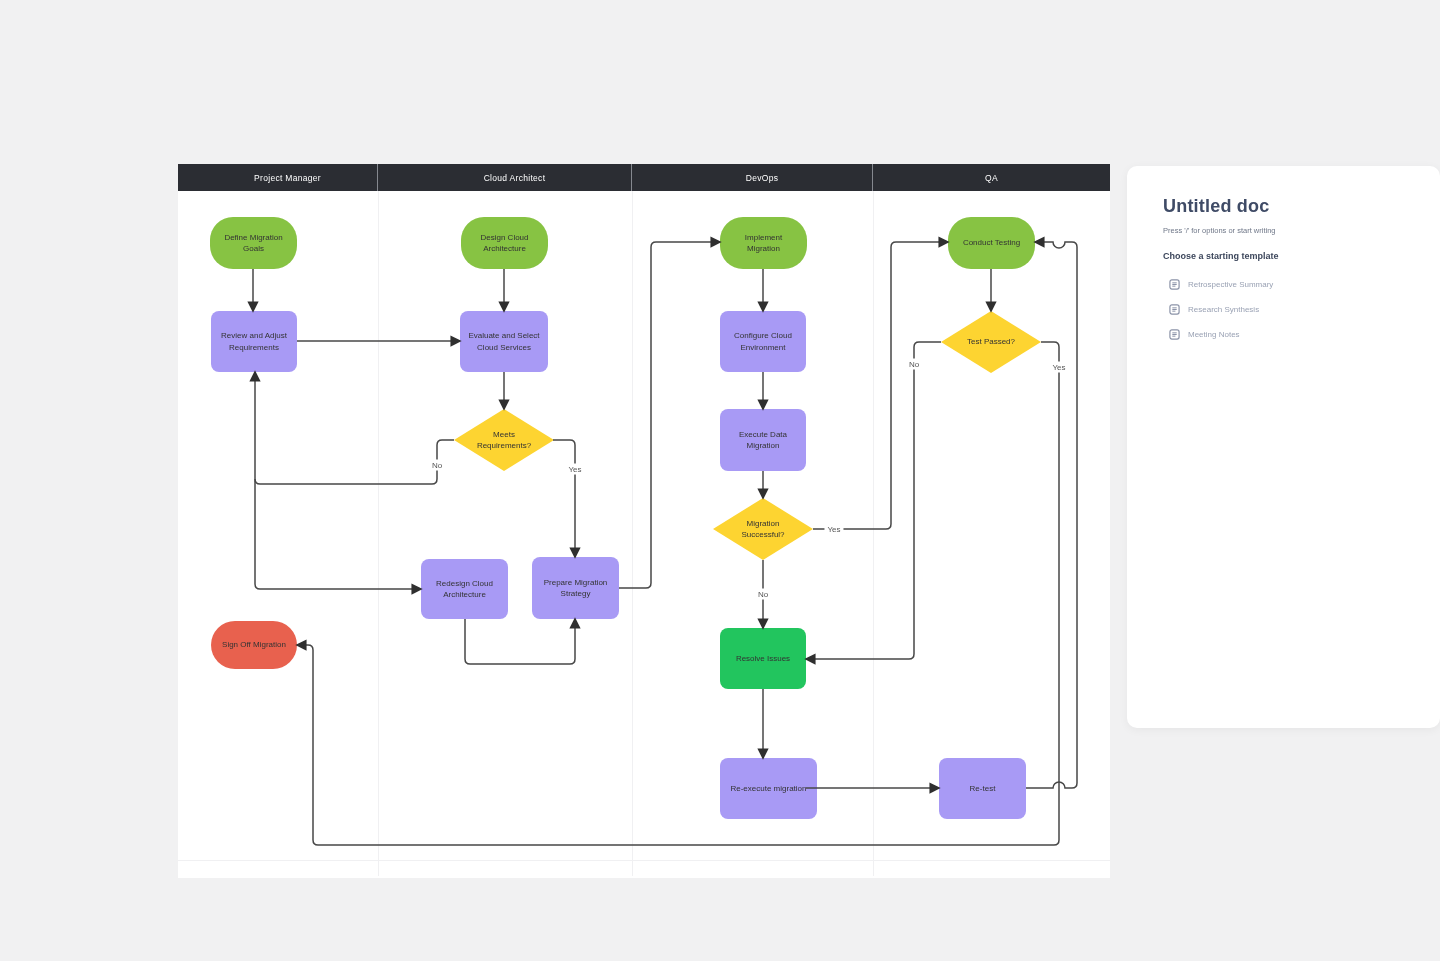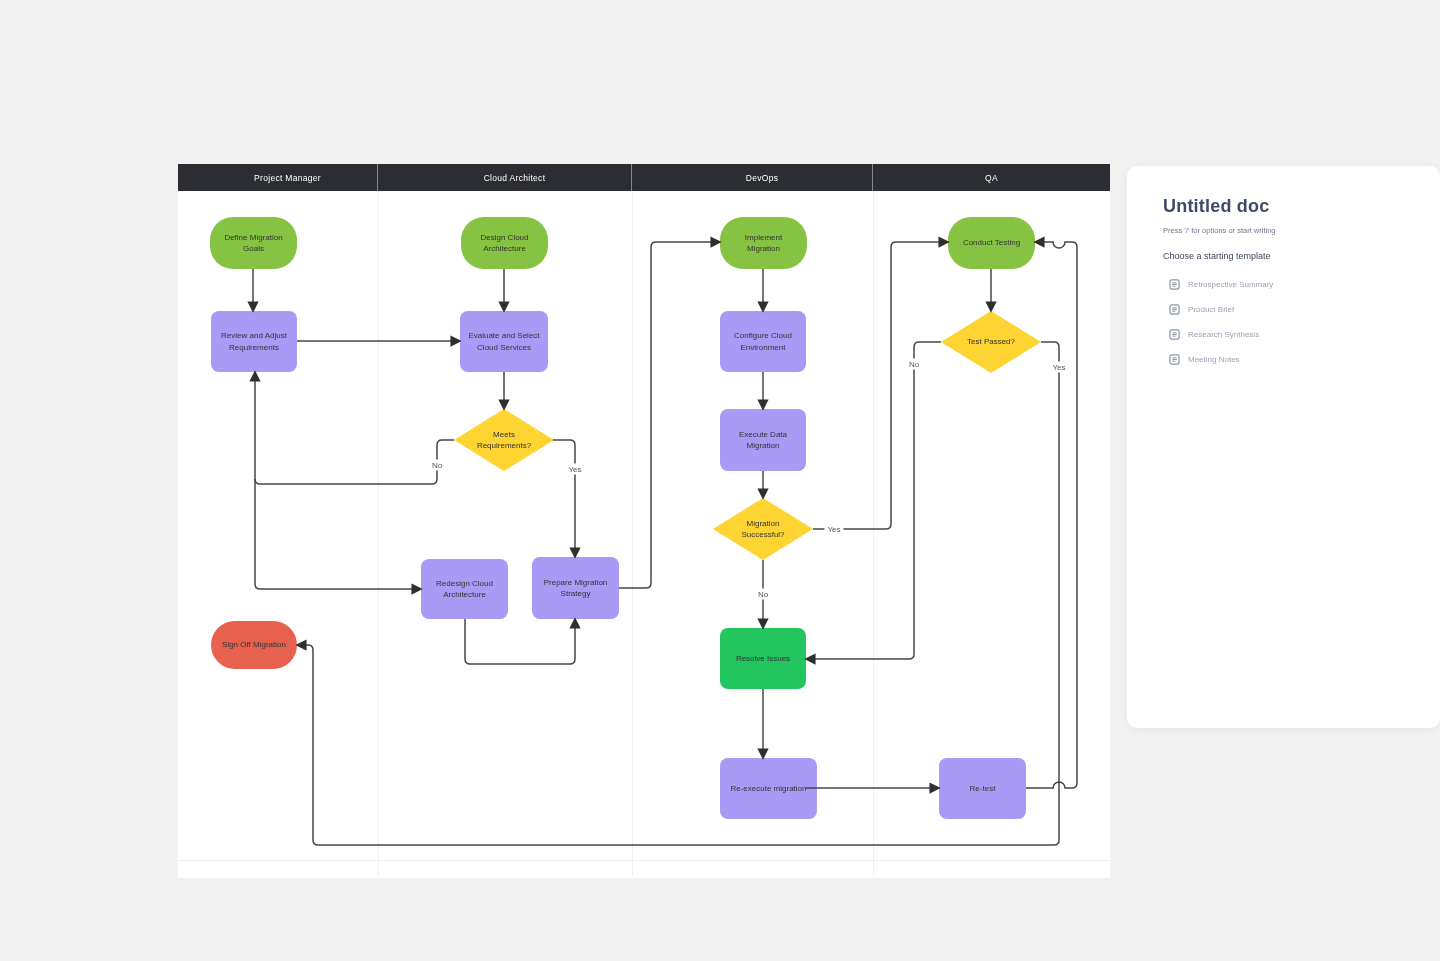--- a/index.html
+++ b/index.html
@@ -26,21 +26,21 @@
   .edge { fill:none; stroke:#474747; stroke-width:1.5; }
 
   .edge-label { position:absolute; transform:translate(-50%,-50%); background:#ffffff;
                 font-size:8px; color:#555; padding:0 3px; line-height:11px; z-index:3; }
 
   
   #doc-panel { position:absolute; background:#ffffff; border-radius:10px;
                box-shadow:0 2px 10px rgba(0,0,0,0.05); padding:30px 4px 0 36px; }
   .doc-title { font-size:18px; font-weight:bold; color:#3f4b66; letter-spacing:.2px; }
   .doc-placeholder { margin-top:9px; font-size:7.5px; color:#6f7788; }
-  .tmpl-header { margin-top:16px; font-size:9px; font-weight:normal; color:#3d475c; }
+  .tmpl-header { margin-top:16px; font-size:9px; font-weight:bold; color:#3d475c; }
   .tmpl-list { margin-top:11px; }
   .tmpl-item { display:flex; align-items:center; height:25px; color:#9aa2b4; font-size:8px; cursor:pointer; }
   .tmpl-item .doc-icon { color:#8b93a8; margin-left:6px; margin-right:8px; display:inline-flex; }
 </style>
 </head>
 <body>
 
 <div id="page">
 
   <div id="canvas" style="left: 178px; top: 164px; width: 932px; height: 714px;">
@@ -166,31 +166,20 @@
         </div>
         <div class="tmpl-item">
           <span class="doc-icon">
             <svg width="11" height="11" viewBox="0 0 12 12">
               <rect x="1" y="1" width="10" height="10" rx="2.2" fill="none" stroke="currentColor" stroke-width="1.3"></rect>
               <line x1="3.6" y1="4.2" x2="8.4" y2="4.2" stroke="currentColor" stroke-width="1.1"></line>
               <line x1="3.6" y1="6" x2="8.4" y2="6" stroke="currentColor" stroke-width="1.1"></line>
               <line x1="3.6" y1="7.8" x2="7" y2="7.8" stroke="currentColor" stroke-width="1.1"></line>
             </svg>
           </span>
-          <span>Product Brief</span>
-        </div>
-        <div class="tmpl-item">
-          <span class="doc-icon">
-            <svg width="11" height="11" viewBox="0 0 12 12">
-              <rect x="1" y="1" width="10" height="10" rx="2.2" fill="none" stroke="currentColor" stroke-width="1.3"></rect>
-              <line x1="3.6" y1="4.2" x2="8.4" y2="4.2" stroke="currentColor" stroke-width="1.1"></line>
-              <line x1="3.6" y1="6" x2="8.4" y2="6" stroke="currentColor" stroke-width="1.1"></line>
-              <line x1="3.6" y1="7.8" x2="7" y2="7.8" stroke="currentColor" stroke-width="1.1"></line>
-            </svg>
-          </span>
           <span>Research Synthesis</span>
         </div>
         <div class="tmpl-item">
           <span class="doc-icon">
             <svg width="11" height="11" viewBox="0 0 12 12">
               <rect x="1" y="1" width="10" height="10" rx="2.2" fill="none" stroke="currentColor" stroke-width="1.3"></rect>
               <line x1="3.6" y1="4.2" x2="8.4" y2="4.2" stroke="currentColor" stroke-width="1.1"></line>
               <line x1="3.6" y1="6" x2="8.4" y2="6" stroke="currentColor" stroke-width="1.1"></line>
               <line x1="3.6" y1="7.8" x2="7" y2="7.8" stroke="currentColor" stroke-width="1.1"></line>
             </svg>

